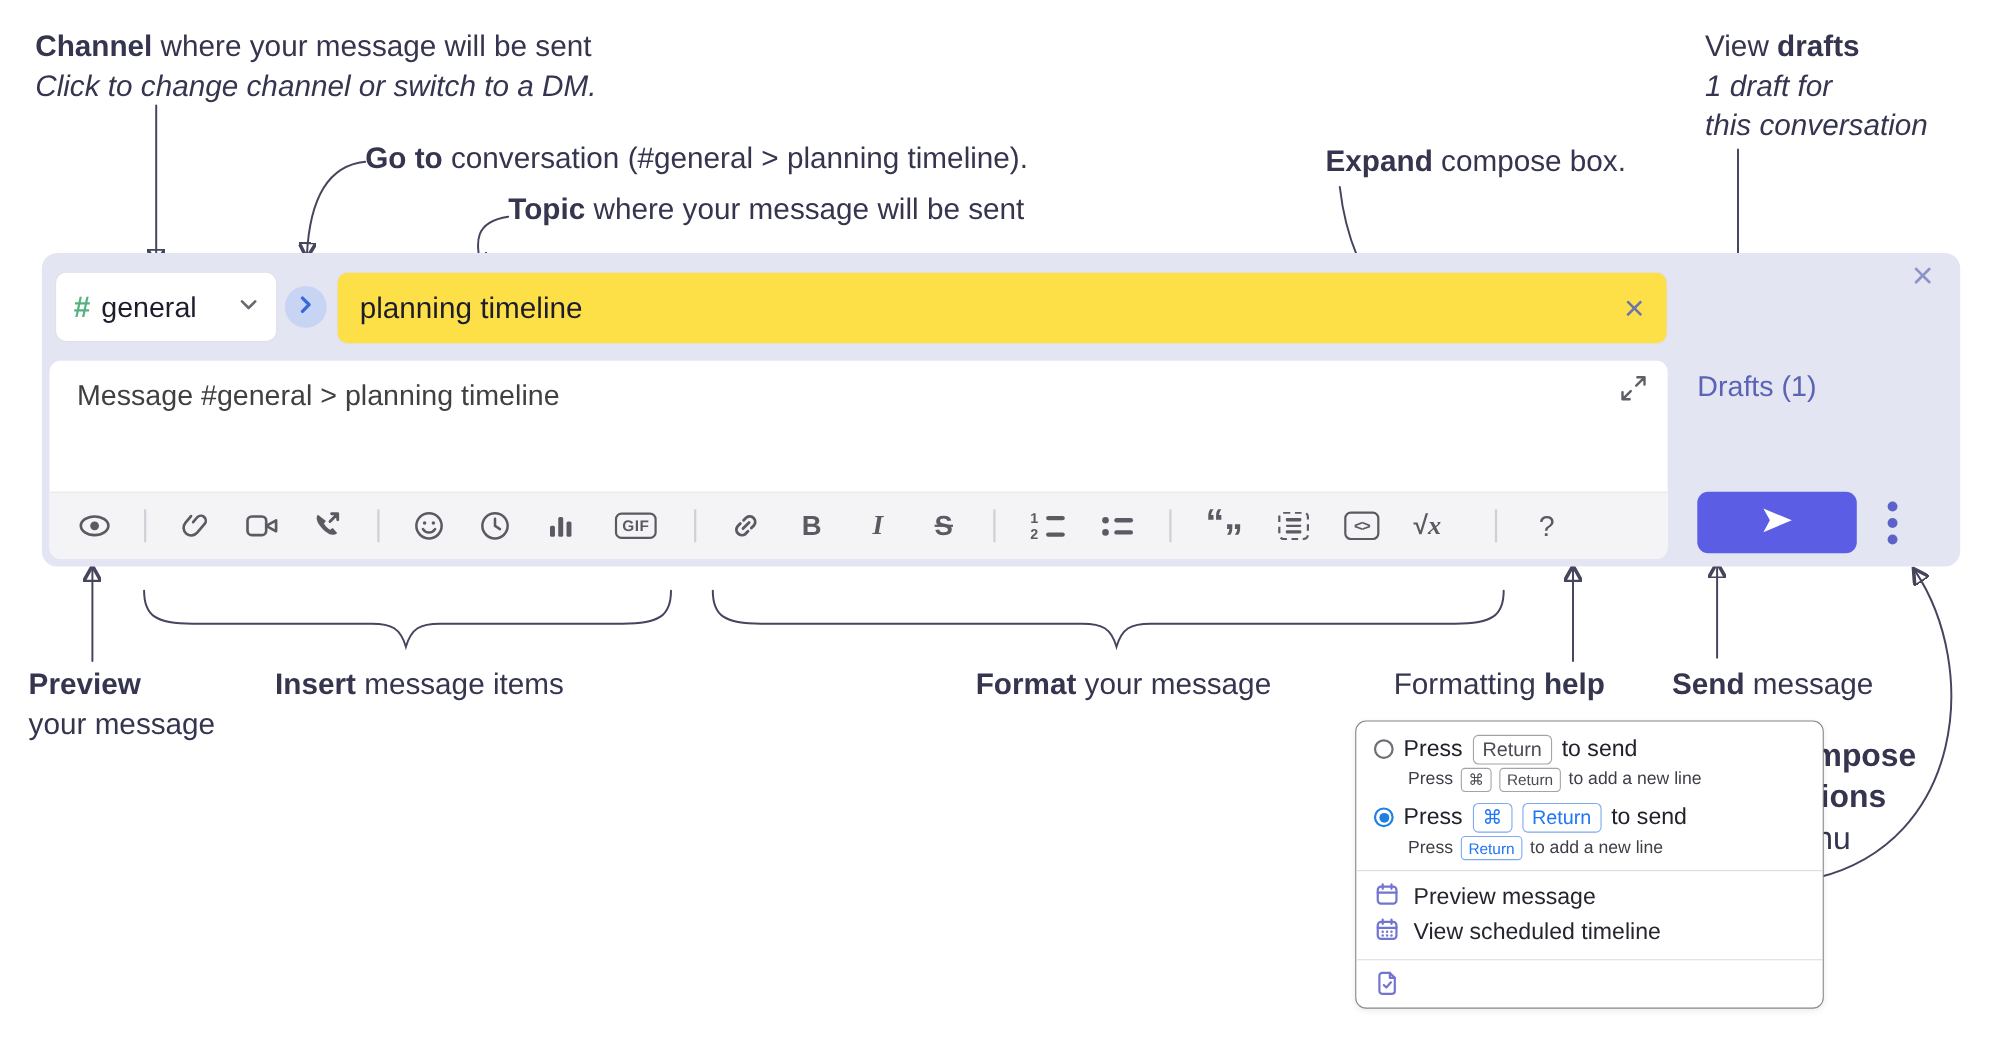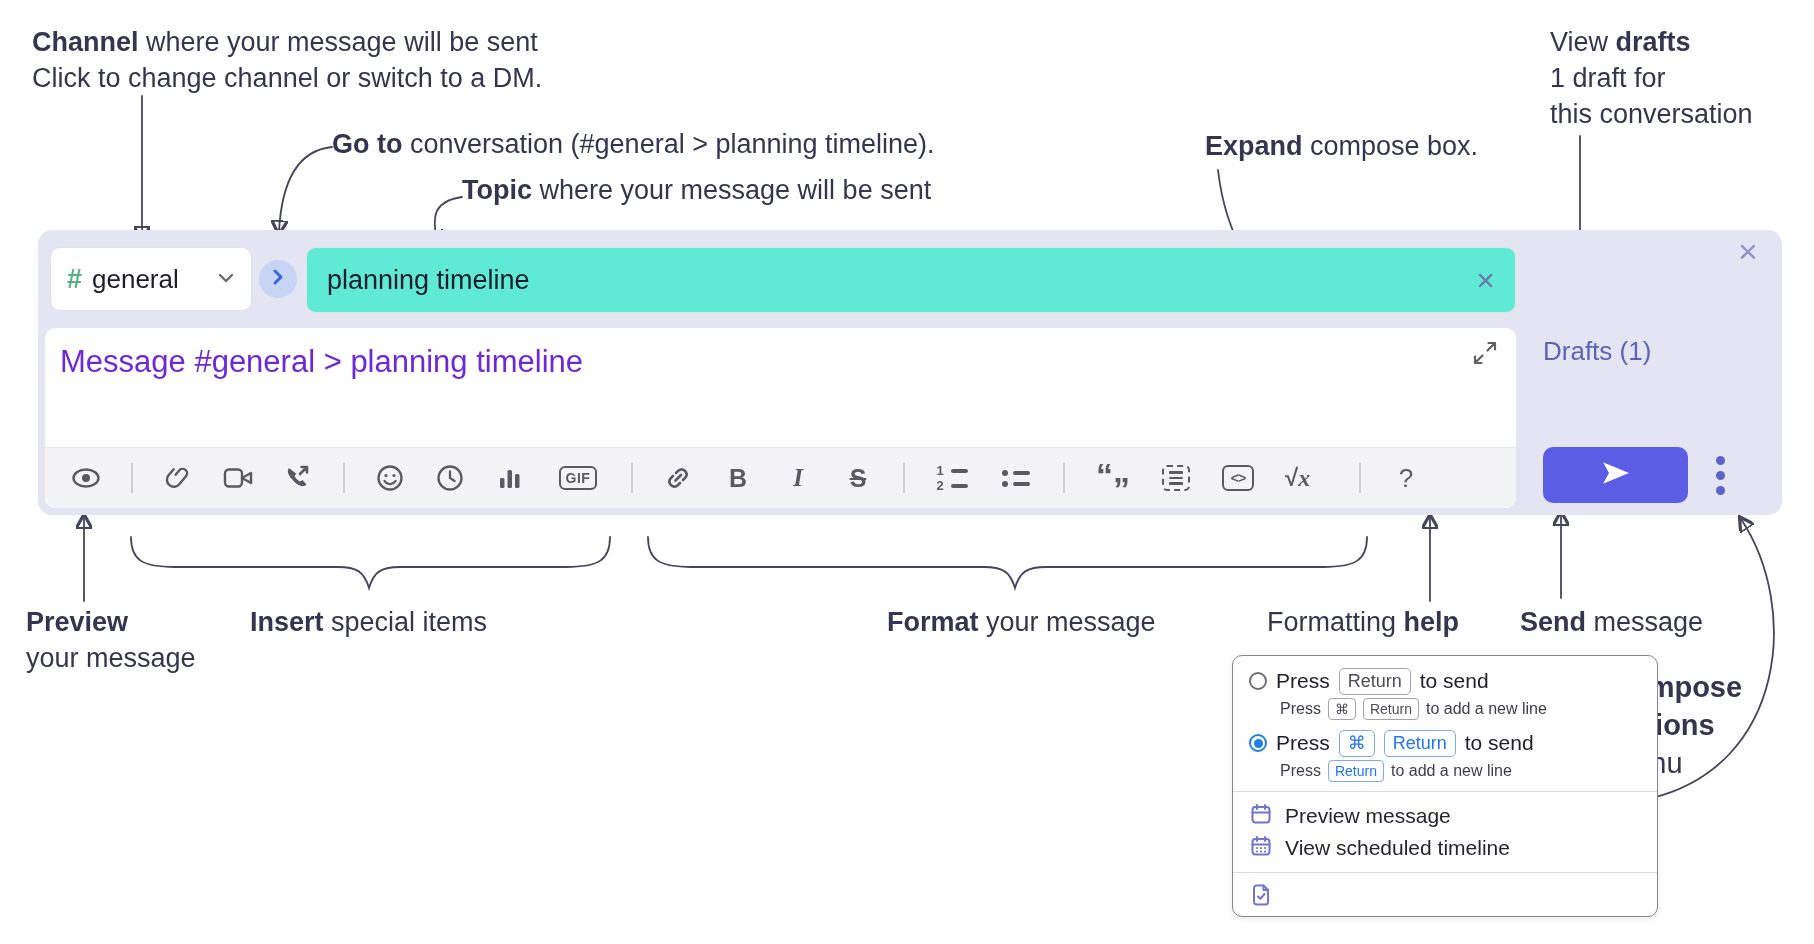--- a/index.html
+++ b/index.html
@@ -2,39 +2,39 @@
 <html><head>
 <meta charset="utf-8">
 <style>
   html,body{margin:0;padding:0;background:#fff;}
   body{width:1814px;height:944px;position:relative;overflow:hidden;
        font-family:"Liberation Sans",sans-serif;color:#35354f;}
   .abs{position:absolute;}
   
   .ann{font-size:27px;line-height:36px;color:#35354f;white-space:nowrap;}
   .ann .b{font-weight:700;}
-  .ann .it{}
+  .ann .it{font-style:italic;}
   .ann-big{font-size:29px;line-height:38px;}
   svg.overlay{position:absolute;left:0;top:0;pointer-events:none;}
   svg.overlay path{fill:none;stroke:#45455e;stroke-width:1.8;stroke-linecap:round;}
   
   .compose{left:38px;top:230px;width:1744px;height:285px;background:#e3e5f3;border-radius:14px;}
   .chan{left:50px;top:247px;width:202px;height:64px;background:#fff;border:1px solid #e0e0e8;
         border-radius:10px;display:flex;align-items:center;padding:0 16px;box-sizing:border-box;gap:10px;}
   .hash{color:#56b381;font-weight:700;font-size:27px;}
   .chan-name{font-size:26px;color:#1d1c2d;}
   .chan .chev{margin-left:auto;}
   .goto-btn{left:259px;top:260px;width:38px;height:38px;border-radius:50%;background:#c8d4f4;
             display:flex;align-items:center;justify-content:center;}
-  .topic{left:306px;top:247px;width:1210px;height:66px;background:#5eead4;border:1px solid #e0e0e8;
+  .topic{left:306px;top:247px;width:1210px;height:66px;background:#fde047;border:1px solid #e0e0e8;
          border-radius:10px;display:flex;align-items:center;padding:0 20px;box-sizing:border-box;}
   .topic-text{font-size:27px;color:#1d1c2d;}
   .clear-x{margin-left:auto;font-size:32px;color:#6d73af;line-height:1;cursor:pointer;}
   .msgbox{left:45px;top:328px;width:1471px;height:180px;background:#fff;border-radius:10px;overflow:hidden;}
-  .placeholder{position:absolute;left:15px;top:16px;font-size:31px;color:#6d28d9;}
+  .placeholder{position:absolute;left:25px;top:16px;font-size:26px;color:#404040;}
   .expand-ic{position:absolute;right:18px;top:12px;}
   .toolbar{position:absolute;left:0;right:0;bottom:0;height:60px;background:#f4f4f6;border-top:1px solid #e8e8eb;
            display:flex;align-items:center;padding:0 0 0 26px;gap:30px;}
   .tb{display:flex;align-items:center;justify-content:center;width:30px;height:34px;color:#5a5a62;flex:none;}
   .tsep{width:2px;height:30px;background:#cfcfd6;flex:none;}
   .tb-txt{font-size:25px;font-weight:700;color:#5a5a62;}
   .gif-btn{width:46px;}
   .gif-box{border:2px solid #5a5a62;border-radius:6px;font-size:14px;font-weight:700;padding:2px 5px;letter-spacing:.5px;}
   .ital{font-style:italic;font-weight:700;font-family:"Liberation Serif",serif;}
   .strike{text-decoration:line-through;}
@@ -284,21 +284,21 @@
     <i></i>
   </div>
 
 <div class="abs close-x">×</div>
 
 <div class="abs ann" style="left:26px;top:604px;">
   <div class="b">Preview</div>
   <div>your message</div>
 </div>
 <div class="abs ann" style="left:250px;top:604px;">
-  <span class="b">Insert</span><span> special items</span>
+  <span class="b">Insert</span><span> message items</span>
 </div>
 <div class="abs ann" style="left:867px;top:604px;margin-left:20px;">
   <span class="b">Format</span><span> your message</span>
 </div>
 <div class="abs ann" style="left:1267px;top:604px;">
   <span>Formatting </span><span class="b">help</span>
 </div>
 <div class="abs ann" style="left:1520px;top:604px;">
   <span class="b">Send</span><span> message</span>
 </div>

